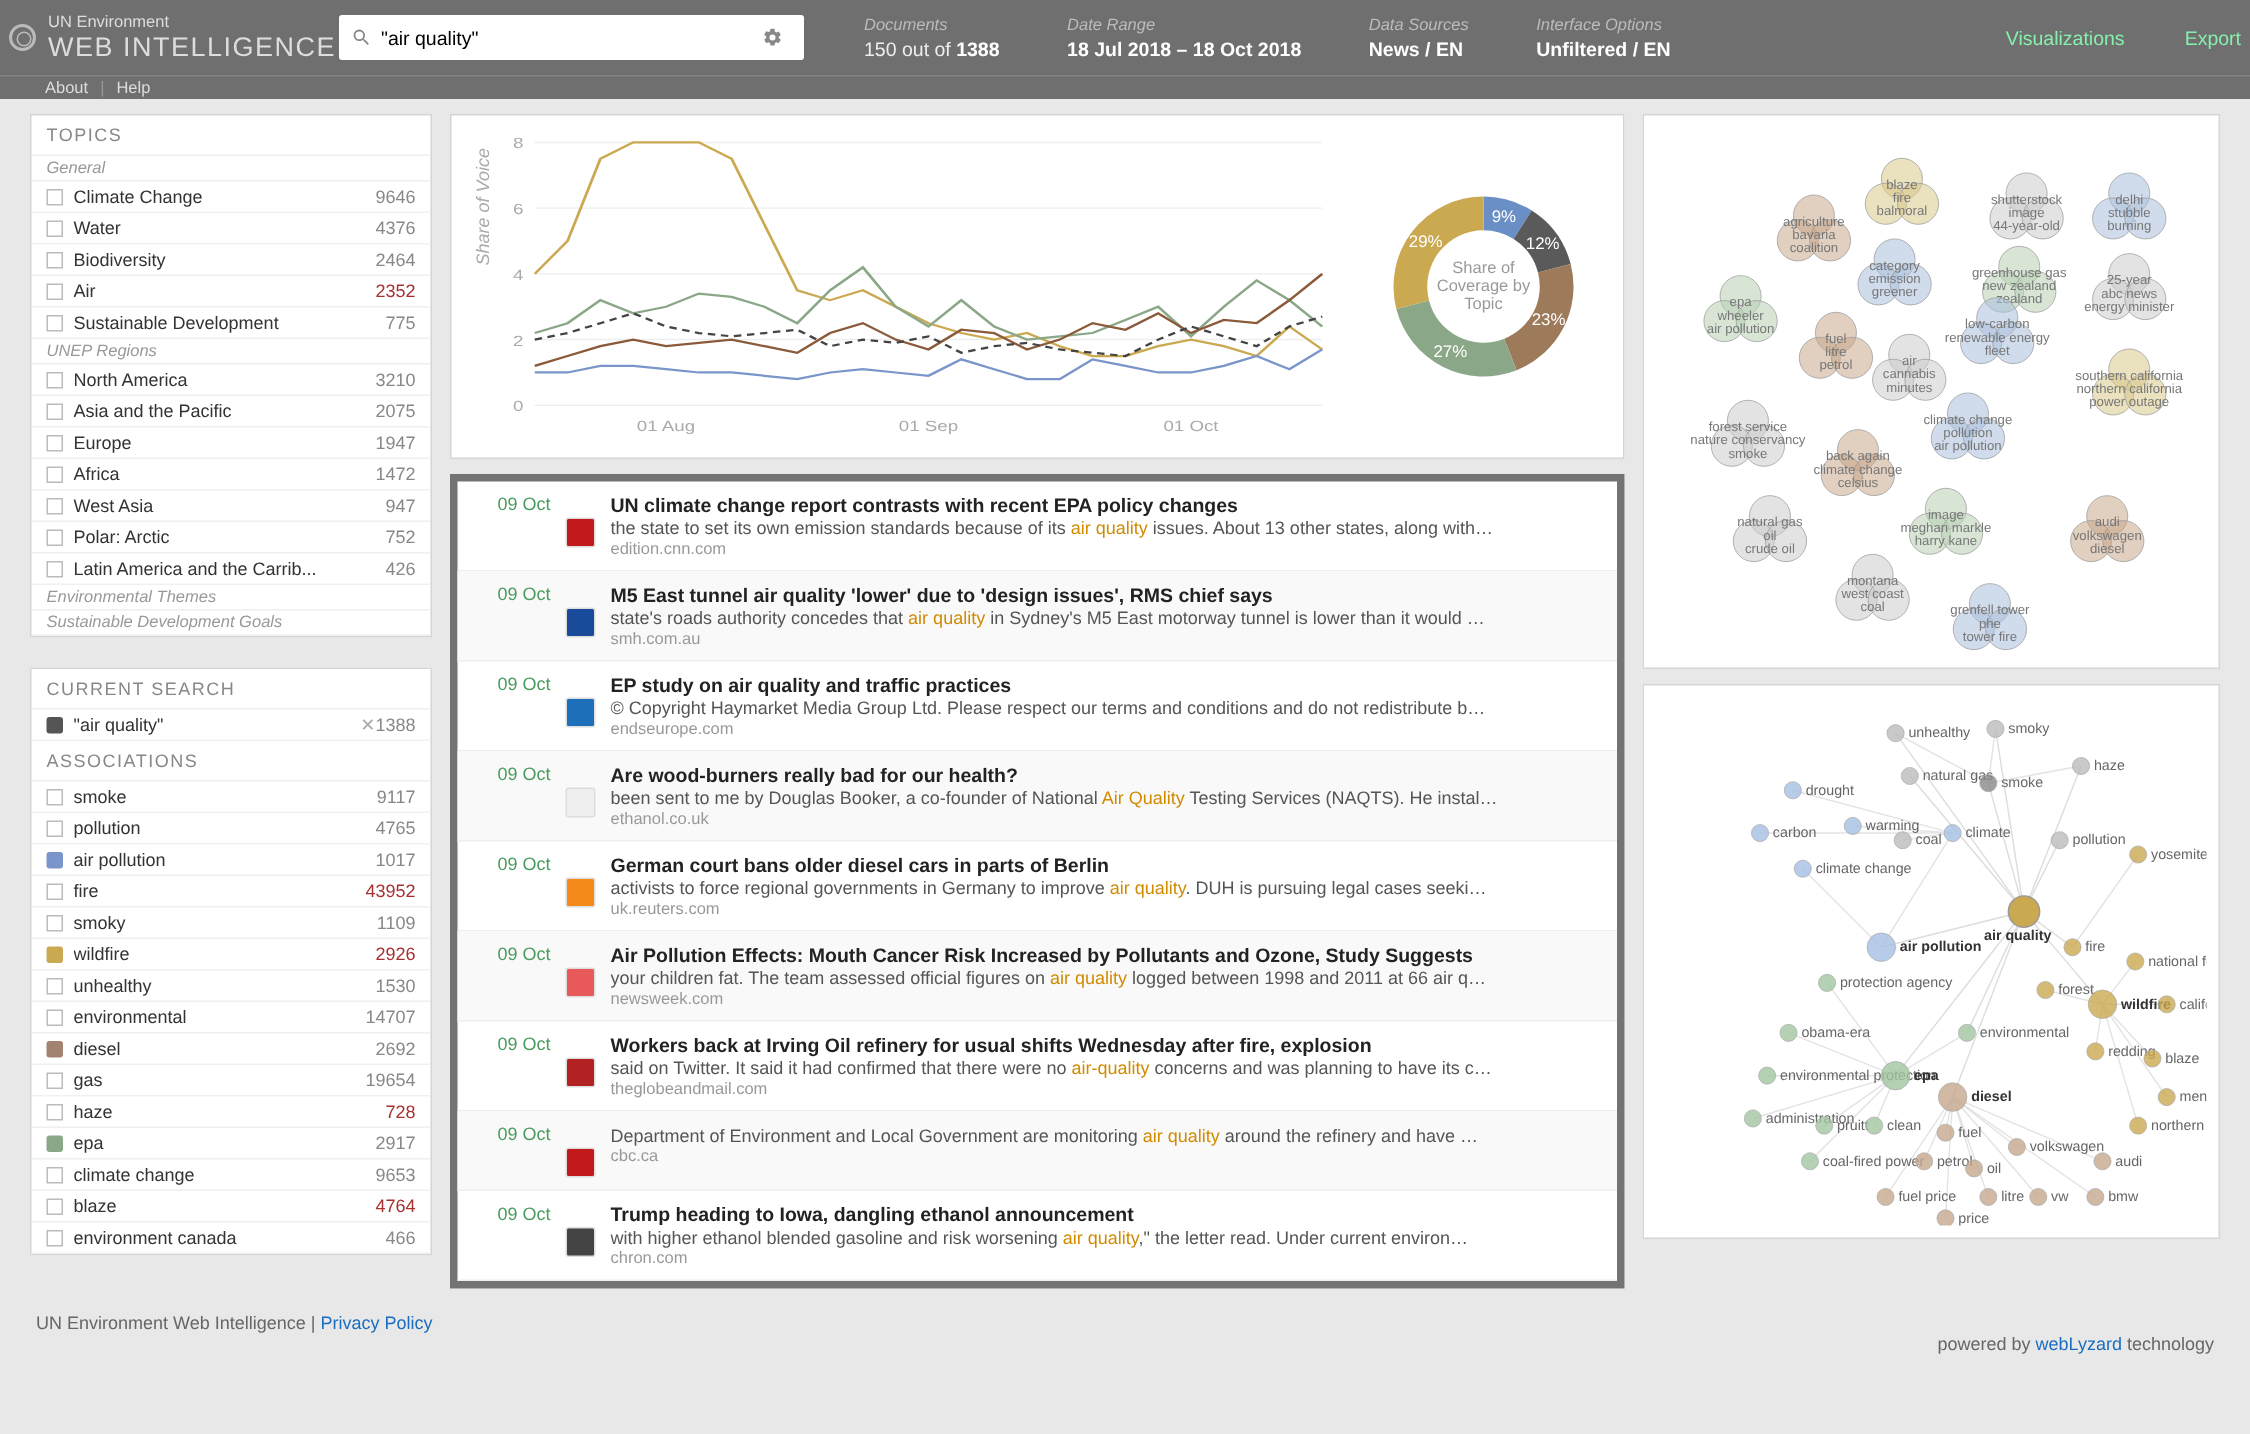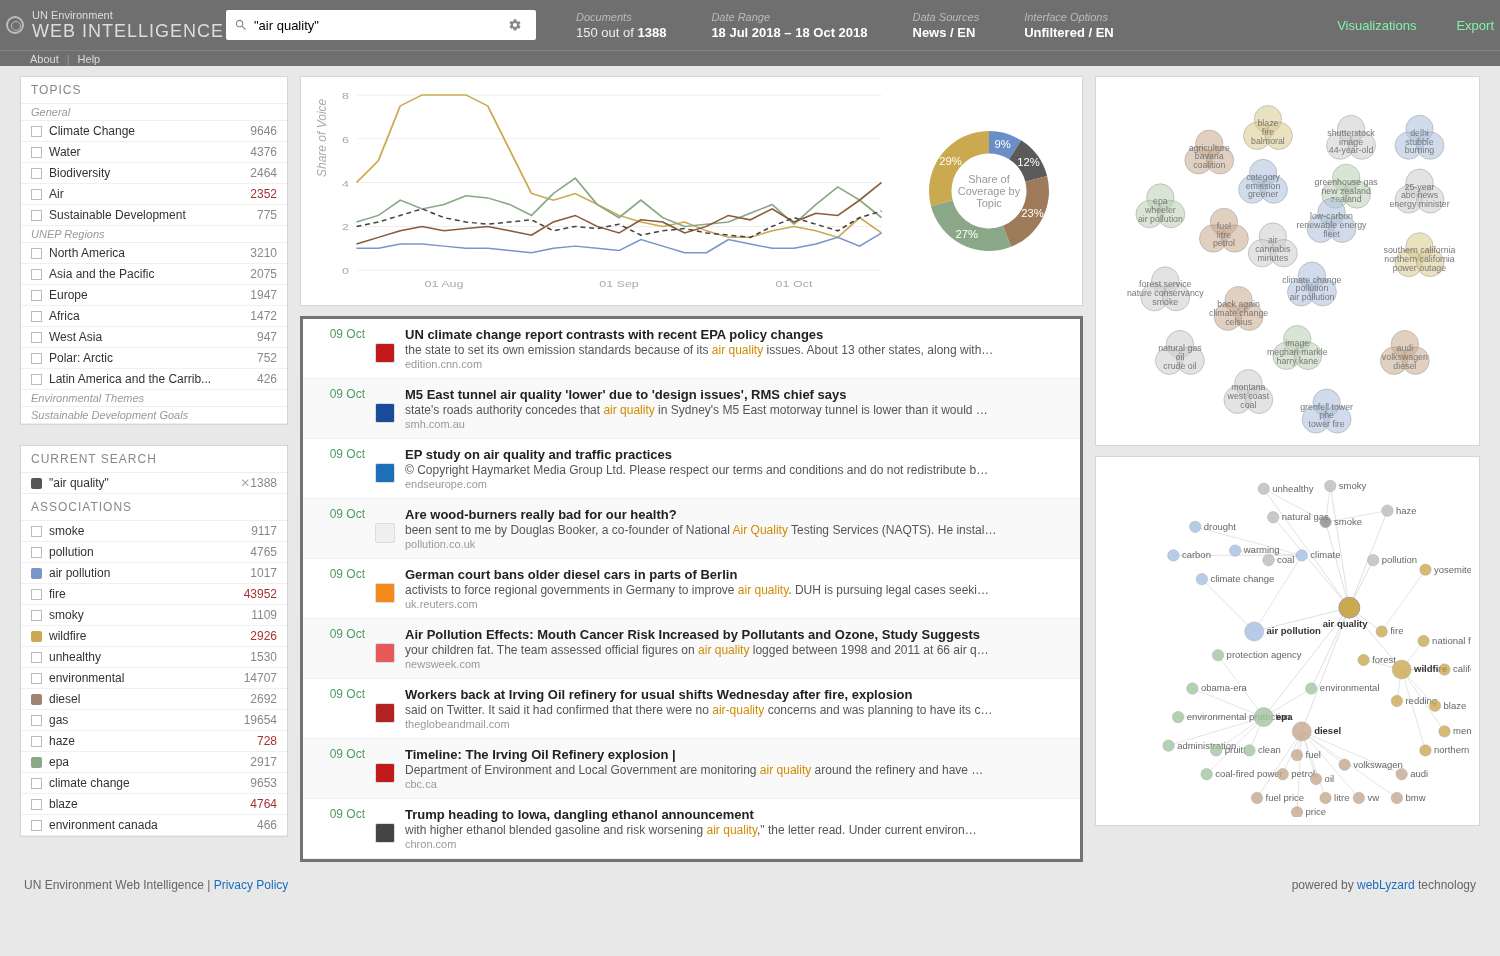--- a/index.html
+++ b/index.html
@@ -42,38 +42,38 @@
     .list-row .close-x { margin-left: 4px; color: #aaa; font-size: 12px; }
     .list-row.dark .swatch { background: #555; }
 
     .chart-area { background: #fff; border: 1px solid #d5d5d5; height: 230px; display: flex; padding: 10px 18px; gap: 20px; }
     .line-chart { flex: 1; position: relative; }
     .line-chart .ylabel { position: absolute; left: -4px; top: 90px; transform: rotate(-90deg); transform-origin: left top; color: #aaa; font-style: italic; font-size: 12px; }
     .line-chart svg { width: 100%; height: 100%; }
     .donut-area { width: 150px; display: flex; align-items: center; justify-content: center; position: relative; }
     .donut-center { position: absolute; text-align: center; color: #999; font-size: 11px; width: 70px; }
 
-    .doc-list { background: #fff; border: 3px solid #737373; }
+    .doc-list { background: #fff; border: 5px solid #737373; }
     .doc-item { display: flex; gap: 10px; padding: 8px 12px; border-bottom: 1px solid #eee; }
     .doc-item:nth-child(even) { background: #f9f9f9; }
     .doc-item .date { width: 50px; color: #4a9c5e; font-size: 12px; text-align: right; flex-shrink: 0; }
     .doc-item .icon { width: 20px; height: 20px; flex-shrink: 0; margin-top: 16px; border-radius: 2px; }
     .doc-item .content { flex: 1; min-width: 0; }
     .doc-item .title { font-weight: bold; color: #222; font-size: 13px; }
     .doc-item .snippet { color: #555; font-size: 12px; margin-top: 1px; white-space: nowrap; overflow: hidden; text-overflow: ellipsis; }
     .doc-item .snippet .kw { color: #d08b00; }
     .doc-item .source { color: #999; font-size: 11px; margin-top: 1px; }
 
     .viz-panel { background: #fff; border: 1px solid #d5d5d5; height: 370px; padding: 8px; overflow: hidden; }
     .viz-panel svg { width: 100%; height: 100%; }
     .cluster-label { font-size: 9px; fill: #777; text-anchor: middle; }
     .node-label { font-size: 10px; fill: #666; }
     .node-label.bold { font-weight: bold; fill: #333; }
 
-    .footer { display: flex; padding: 6px 24px; color: #666; font-size: 12px; }
+    .footer { display: flex; padding: 6px 24px; color: #666; font-size: 12px; flex-direction: column; }
     .footer a { color: #1a6dbf; text-decoration: none; }
     .footer .right { margin-left: auto; }
   </style>
 </head>
 <body>
 
 <div class="header">
   <div class="logo-area">
     <div class="logo-icon"></div>
     <div class="logo-text">
@@ -352,21 +352,21 @@
       <div class="snippet">© Copyright Haymarket Media Group Ltd. Please respect our terms and conditions and do not redistribute b…<span class="kw"></span></div>
       <div class="source">endseurope.com</div>
     </div>
         </div>
         <div class="doc-item">
     <div class="date">09 Oct</div>
     <div class="icon" style="background:#efefef;border:1px solid #ddd"></div>
     <div class="content">
       <div class="title">Are wood-burners really bad for our health?</div>
       <div class="snippet">been sent to me by Douglas Booker, a co-founder of National <span class="kw">Air Quality</span> Testing Services (NAQTS). He instal…</div>
-      <div class="source">pollution.co.uk</div>
+      <div class="source">ethanol.co.uk</div>
     </div>
         </div>
         <div class="doc-item">
     <div class="date">09 Oct</div>
     <div class="icon" style="background:#f48a1a;border:1px solid #ddd"></div>
     <div class="content">
       <div class="title">German court bans older diesel cars in parts of Berlin</div>
       <div class="snippet">activists to force regional governments in Germany to improve <span class="kw">air quality</span>. DUH is pursuing legal cases seeki…</div>
       <div class="source">uk.reuters.com</div>
     </div>
@@ -386,21 +386,20 @@
     <div class="content">
       <div class="title">Workers back at Irving Oil refinery for usual shifts Wednesday after fire, explosion</div>
       <div class="snippet">said on Twitter. It said it had confirmed that there were no <span class="kw">air-quality</span> concerns and was planning to have its c…</div>
       <div class="source">theglobeandmail.com</div>
     </div>
         </div>
         <div class="doc-item">
     <div class="date">09 Oct</div>
     <div class="icon" style="background:#c21a1a;border:1px solid #ddd"></div>
     <div class="content">
-      <div class="title">Timeline: The Irving Oil Refinery explosion |</div>
       <div class="snippet">Department of Environment and Local Government are monitoring <span class="kw">air quality</span> around the refinery and have …</div>
       <div class="source">cbc.ca</div>
     </div>
         </div>
         <div class="doc-item">
     <div class="date">09 Oct</div>
     <div class="icon" style="background:#444;border:1px solid #ddd"></div>
     <div class="content">
       <div class="title">Trump heading to Iowa, dangling ethanol announcement</div>
       <div class="snippet">with higher ethanol blended gasoline and risk worsening <span class="kw">air quality</span>," the letter read. Under current environ…</div>

